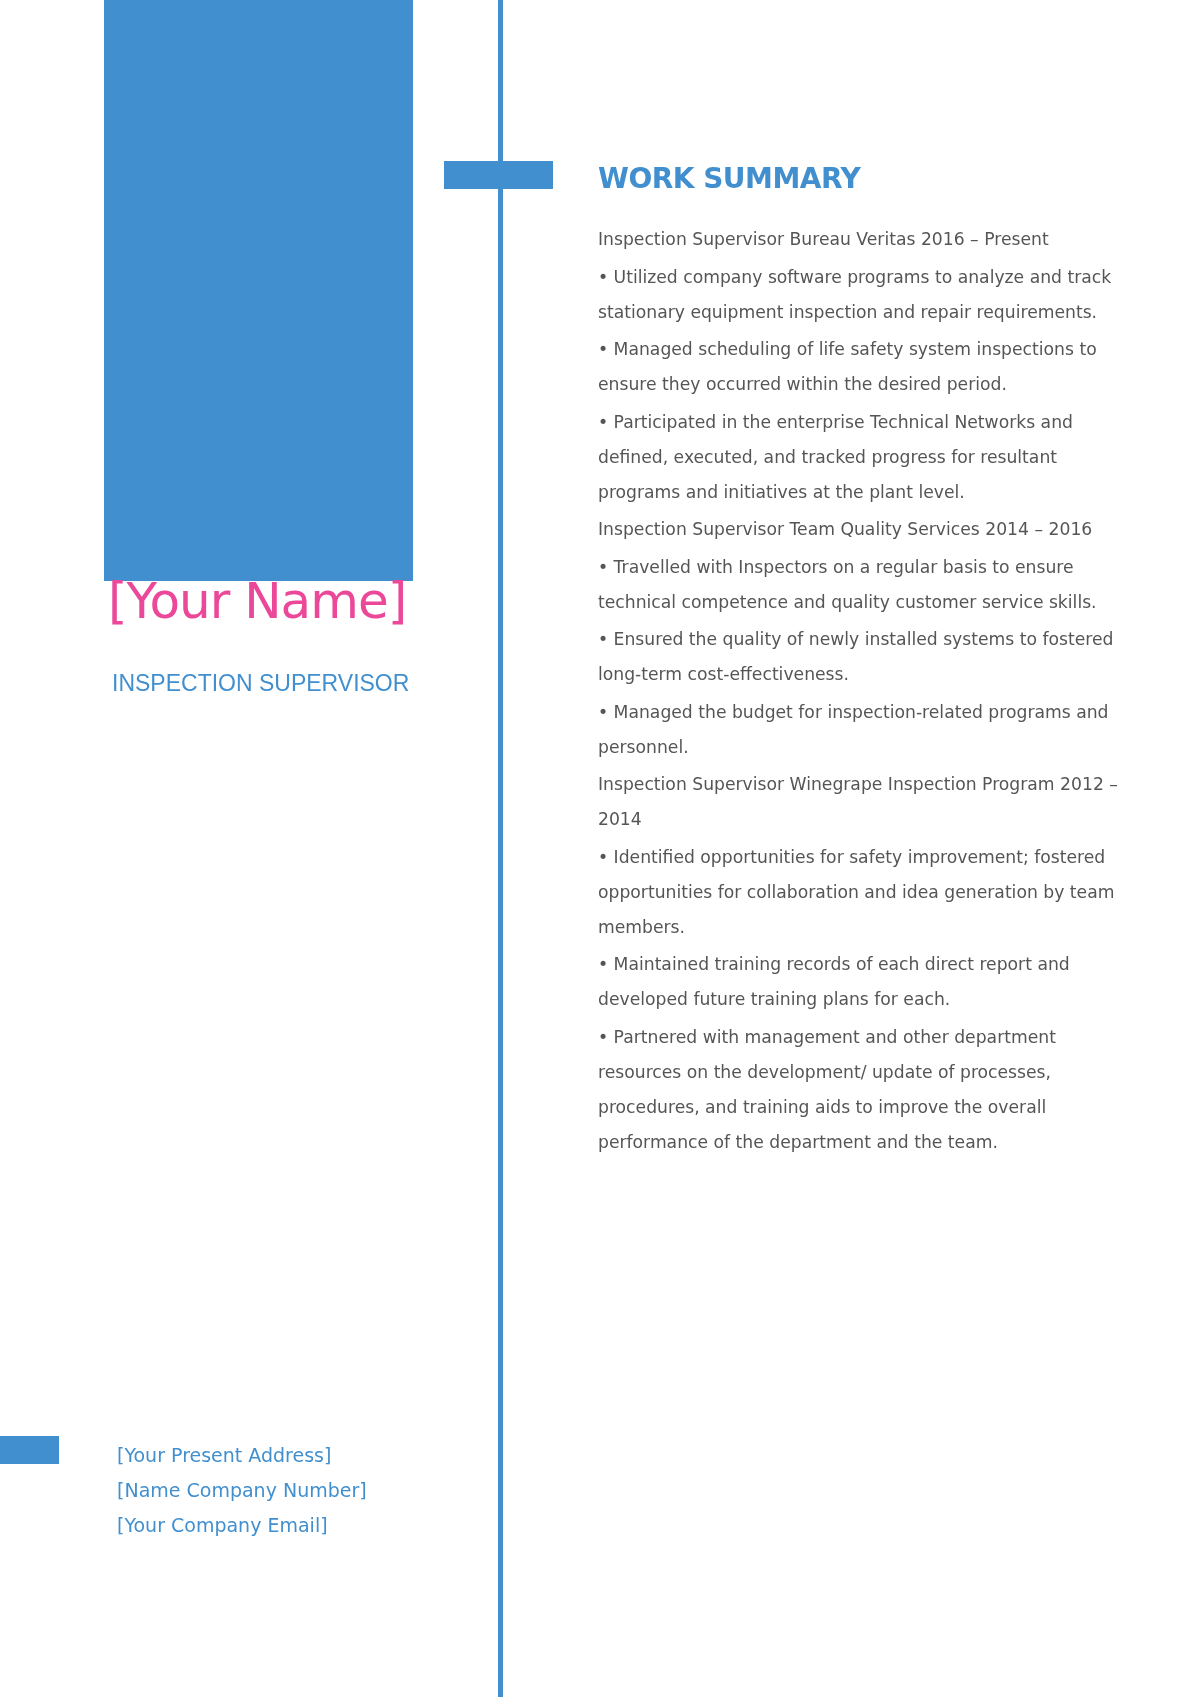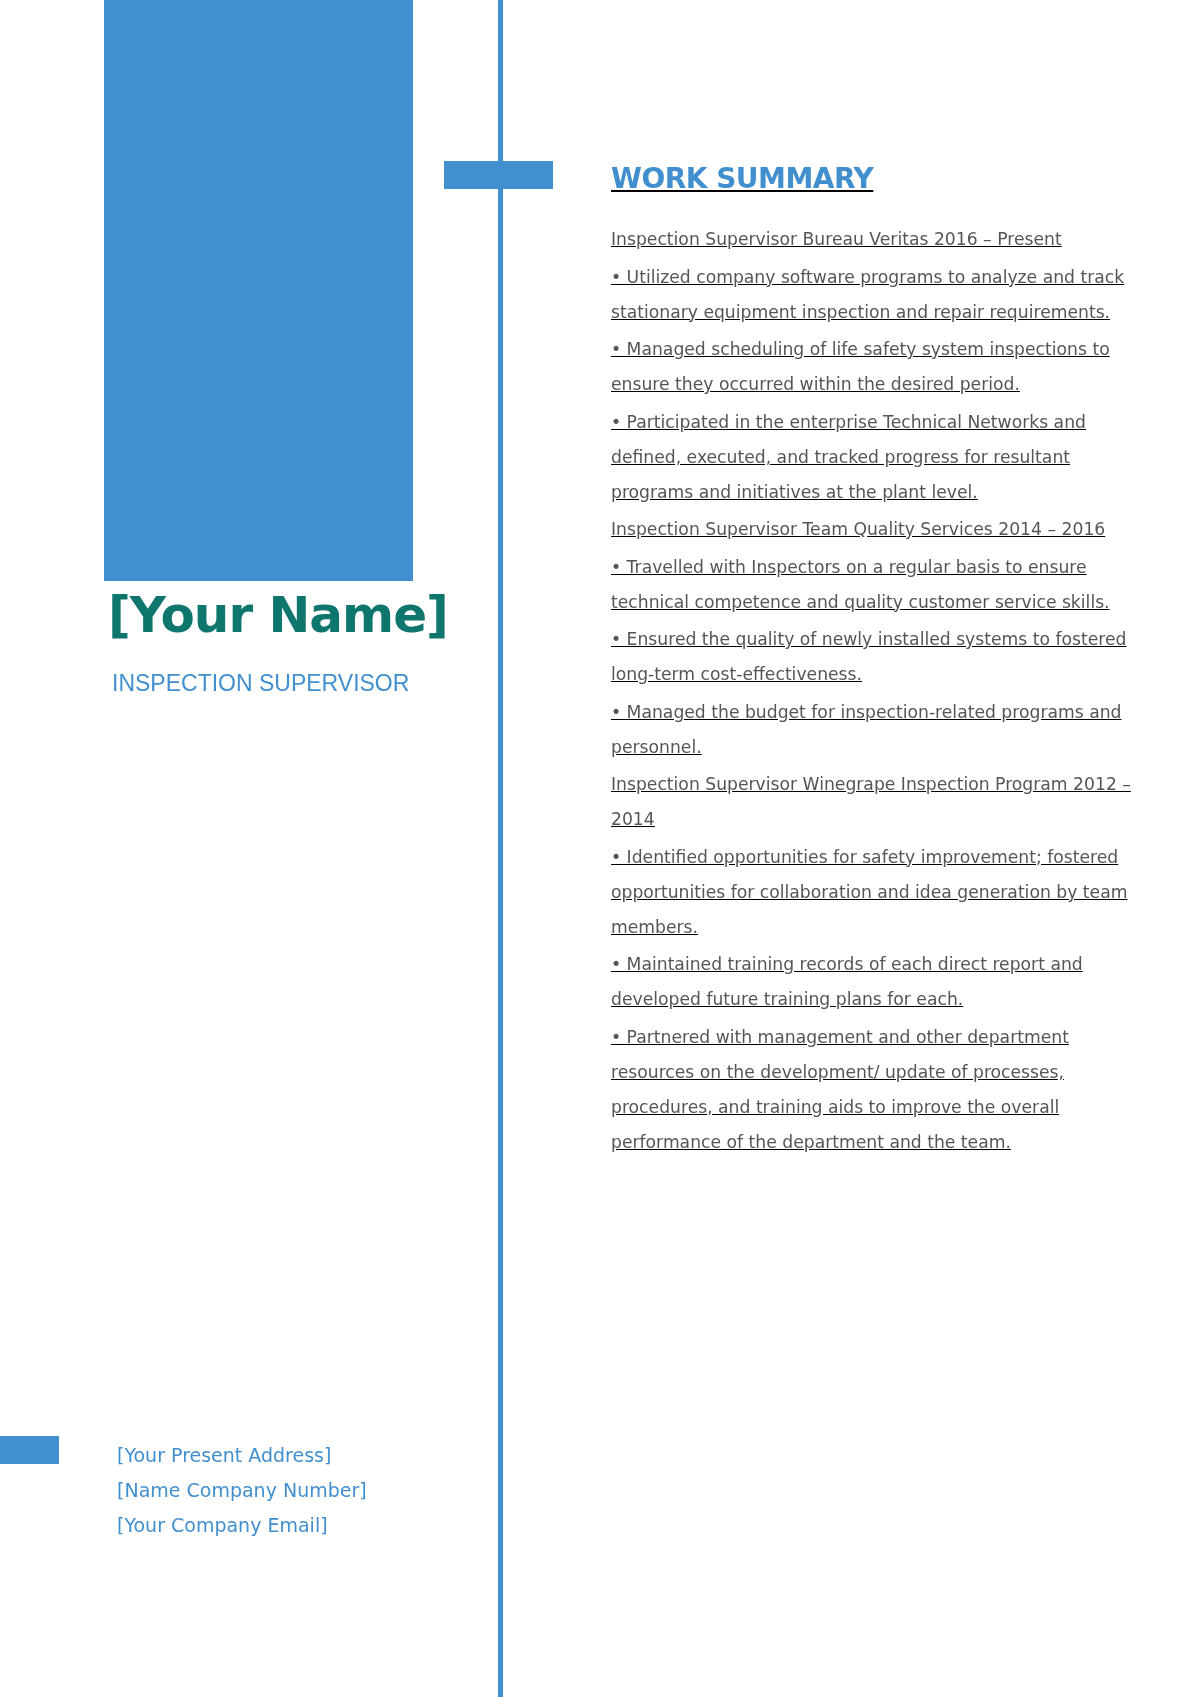--- a/index.html
+++ b/index.html
@@ -3,29 +3,29 @@
 <meta charset="utf-8">
 <style>
   html, body { margin: 0; padding: 0; background: #ffffff; }
   body { width: 1200px; height: 1697px; position: relative; overflow: hidden;
          font-family: "DejaVu Sans", sans-serif; }
   .blue { background: #418fce; position: absolute; }
   #top-block { left: 104px; top: 0; width: 309px; height: 581px; }
   #vline { left: 498px; top: 0; width: 5px; height: 1697px; }
   #hbar { left: 444px; top: 161px; width: 109px; height: 28px; }
   #left-bar { left: 0; top: 1436px; width: 59px; height: 28px; }
-  #name { position: absolute; left: 108px; top: 586px; color: #0f766e;
-          font-family: "DejaVu Sans", sans-serif; font-weight: bold; font-size: 50px;
+  #name { position: absolute; left: 108px; top: 572px; color: #ec4899;
+          font-family: "DejaVu Sans", sans-serif; font-weight: normal; font-size: 50px;
           letter-spacing: -1px; white-space: nowrap; }
   #title { position: absolute; left: 112px; top: 670px; color: #418fce;
            font-family: "Liberation Sans", sans-serif; font-size: 23px; white-space: nowrap; }
   #contact { position: absolute; left: 117px; top: 1438px; color: #418fce;
              font-family: "DejaVu Sans", sans-serif; font-size: 19px; }
   #contact div { height: 35px; line-height: 35px; white-space: nowrap; }
-  #work { position: absolute; left: 611px; top: 160px; width: 540px; text-decoration: underline; }
+  #work { position: absolute; left: 598px; top: 160px; width: 540px; }
   #work h2 { margin: 0; color: #418fce; font-family: "DejaVu Sans", sans-serif;
              font-weight: bold; font-size: 28px; line-height: 38px; letter-spacing: -0.5px; }
   #work .items { margin-top: 24px; }
   #work p { margin: 0 0 2.5px 0; color: #555555; font-family: "DejaVu Sans", sans-serif;
             font-size: 17.2px; line-height: 35px; }
 </style>
 </head>
 <body>
 
 <div class="blue" id="top-block"></div>

